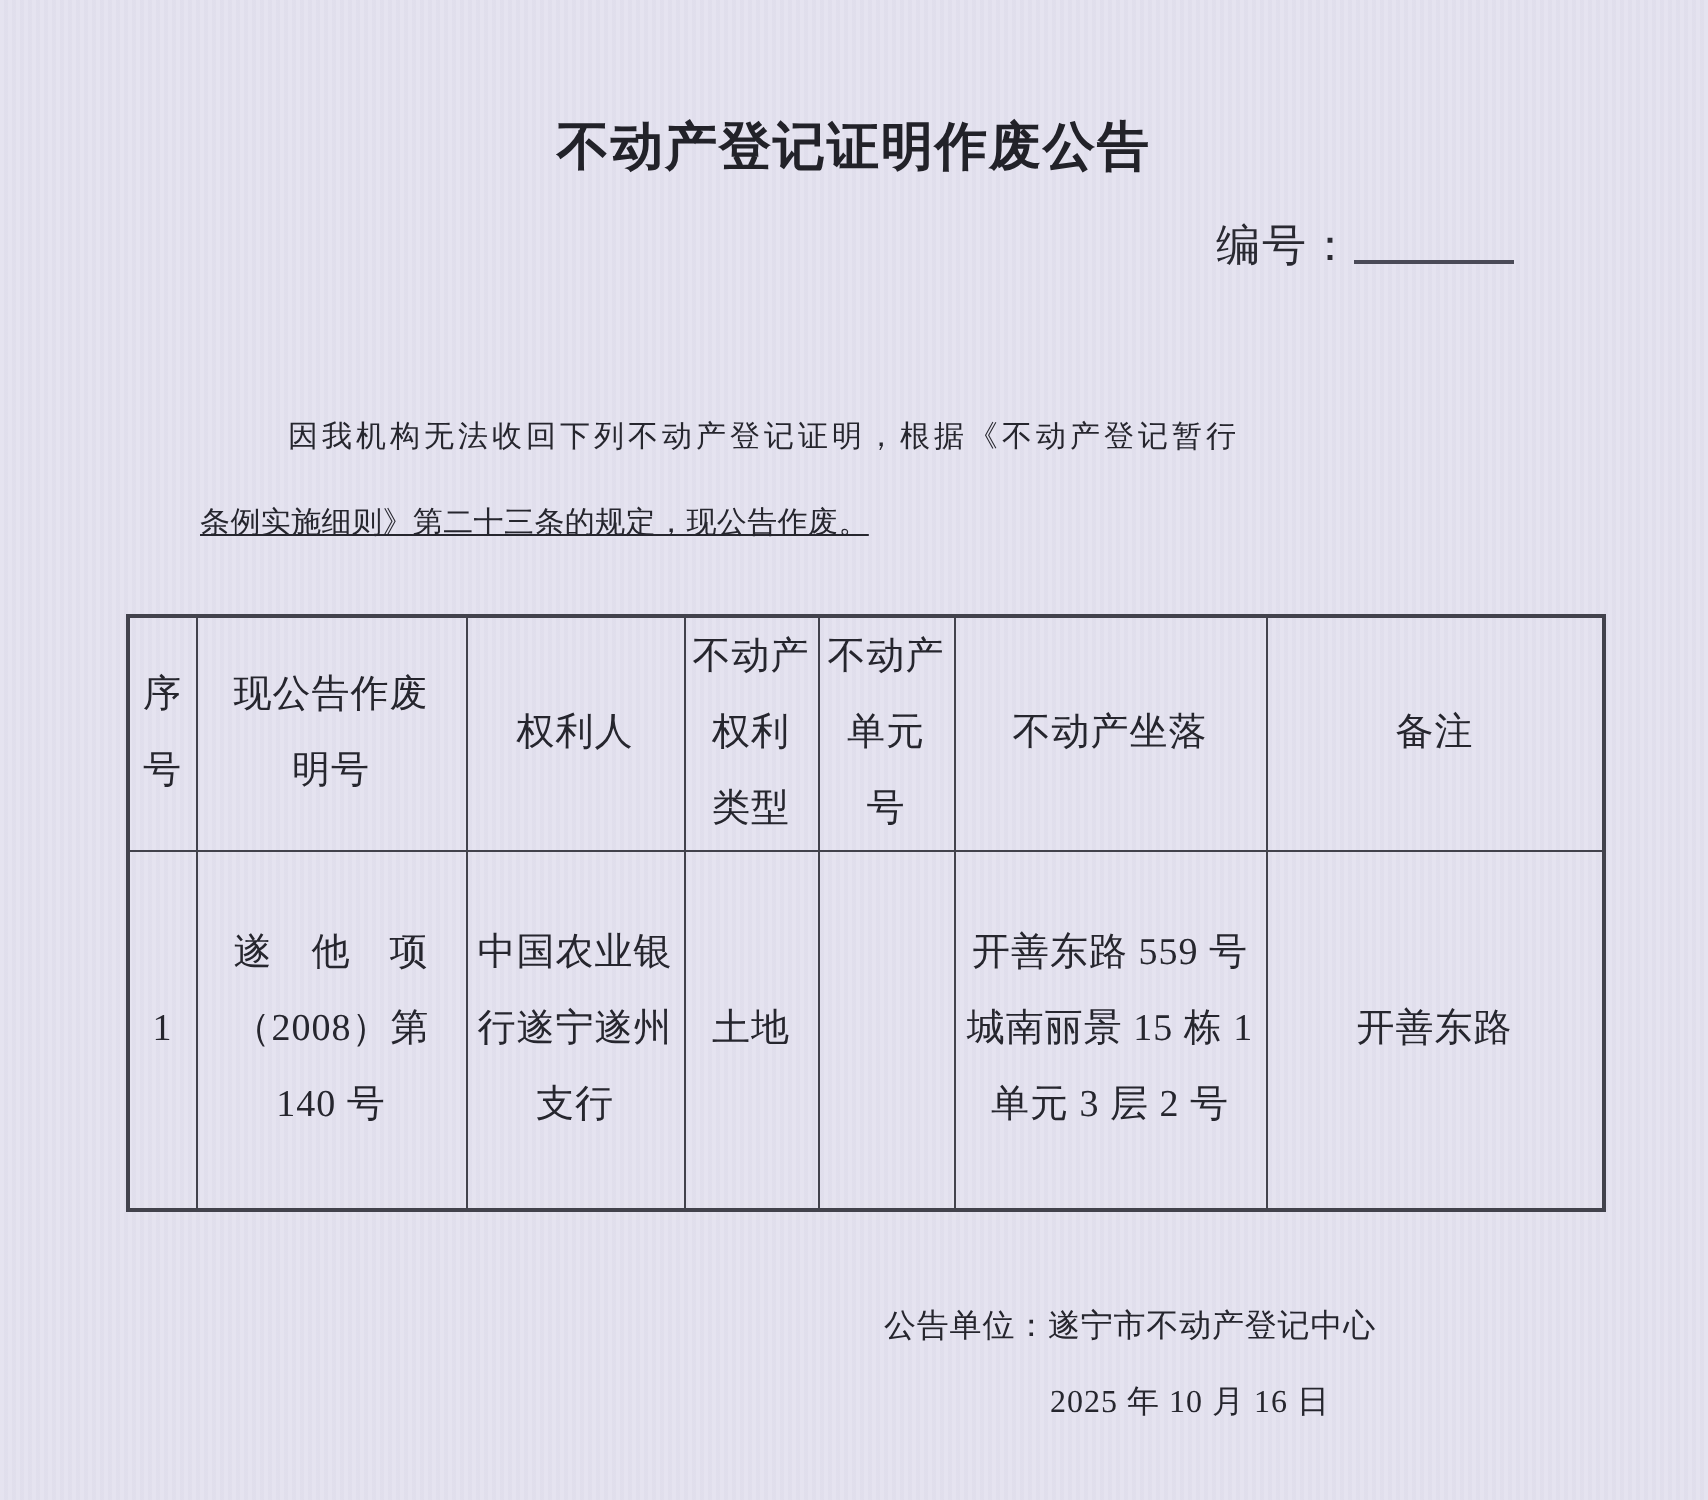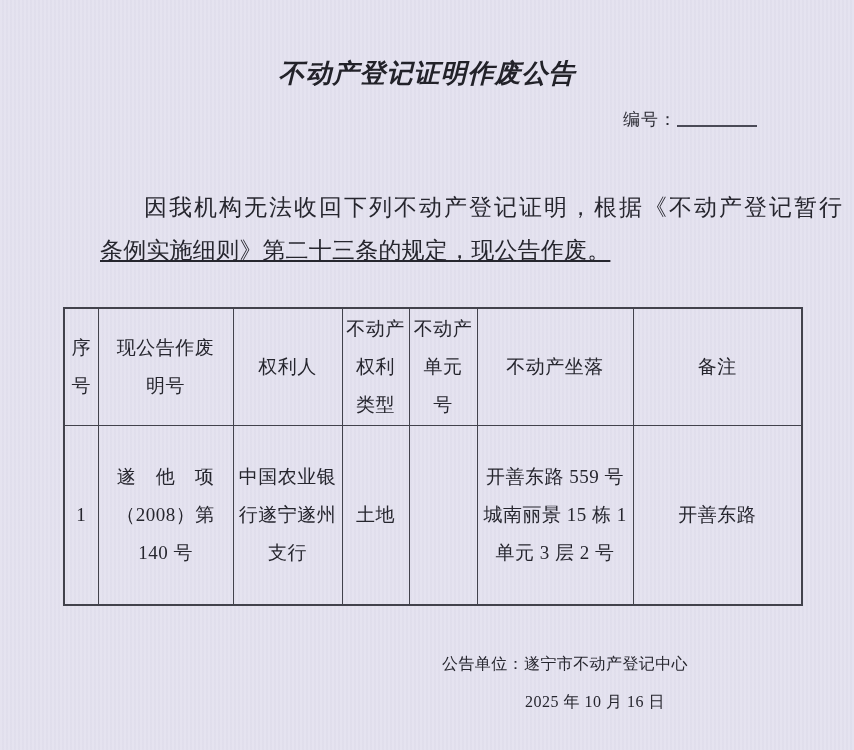--- a/index.html
+++ b/index.html
@@ -29,48 +29,47 @@
     top: 56px;
     left: 0;
     width: 100%;
     margin: 0;
     text-align: center;
     font-family: "Liberation Sans", "DejaVu Sans", sans-serif;
     font-size: 26px;
     font-weight: 700;
     letter-spacing: 1px;
     color: #222229;
-    font-style: italic;
   }
 
   
   .number-row {
     position: absolute;
     top: 106px;
     right: 97px;
-    font-size: 17px;
+    font-size: 22px;
     letter-spacing: 1px;
     color: #2a2a32;
     white-space: nowrap;
   }
   .number-blank {
     display: inline-block;
     width: 80px;
     height: 1em;
     border-bottom: 2px solid #4a4a57;
     transform: translateY(2px);
   }
 
   
   .body-text {
     position: absolute;
-    top: 186px;
+    top: 198px;
     left: 100px;
     width: 700px;
-    font-size: 23px;
+    font-size: 15px;
     line-height: 43px;
     color: #26262e;
   }
   .body-line-1 {
     text-indent: 44px;
     letter-spacing: 2px;
     white-space: nowrap;
   }
   .body-line-2 {
     letter-spacing: 0.2px;

